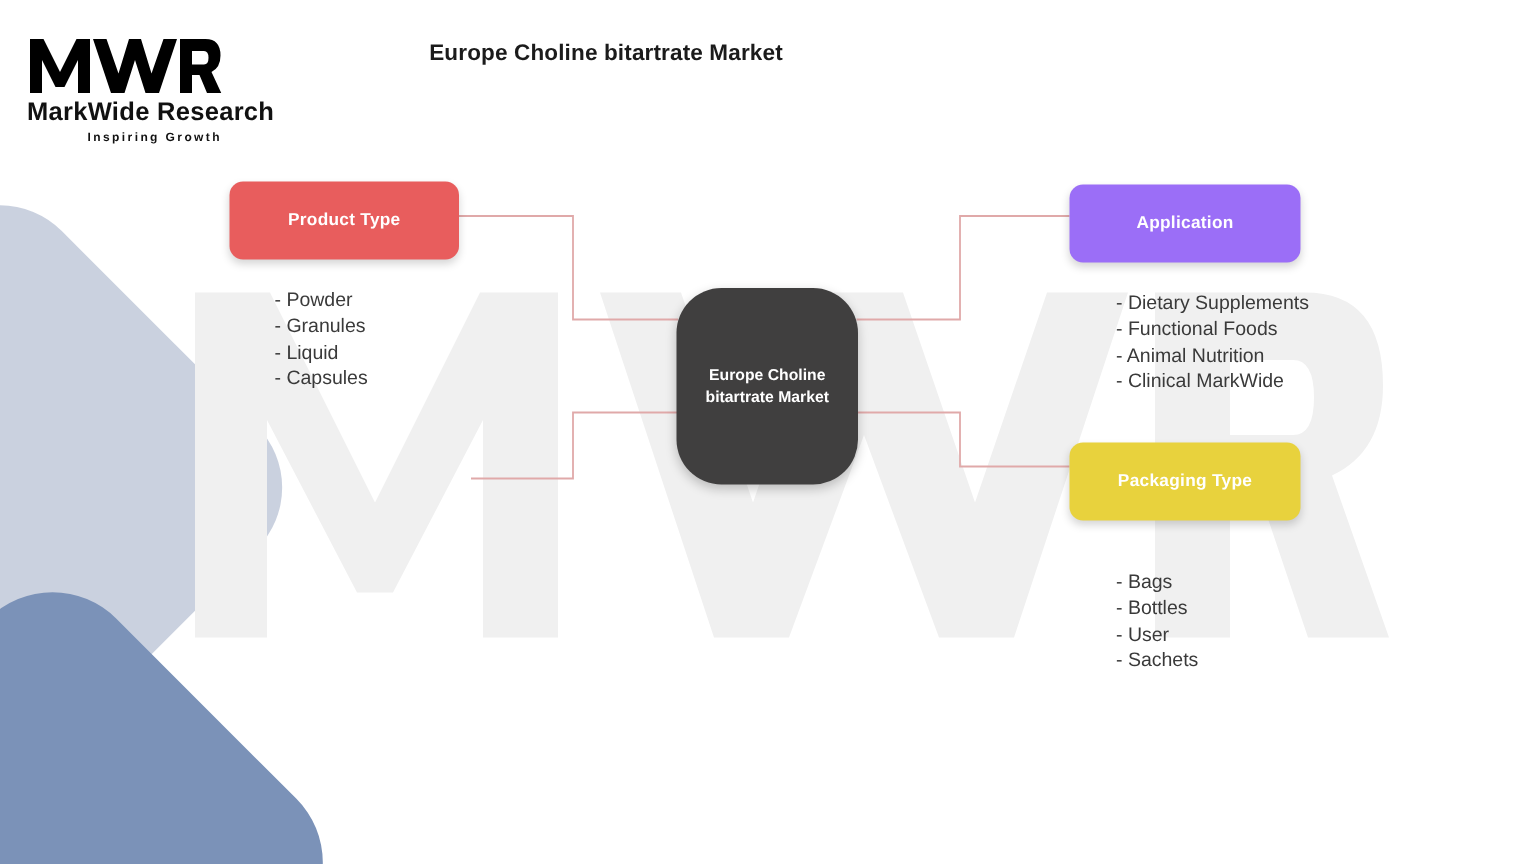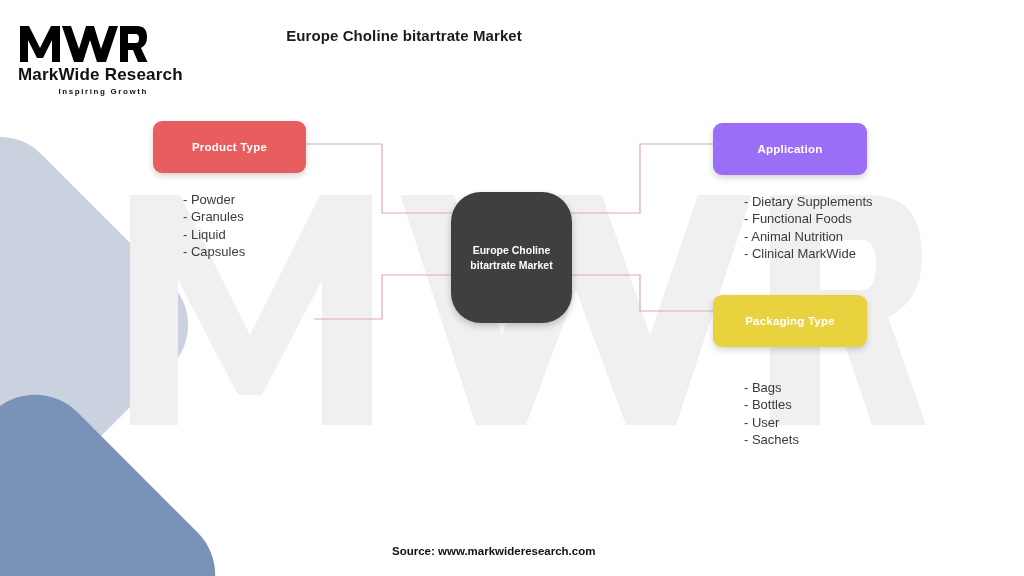--- a/index.html
+++ b/index.html
@@ -279,15 +279,14 @@
       <span class="branch-header-label">Packaging Type</span>
     </div>
     <ul class="branch-list">
       <li>- Bags</li>
       <li>- Bottles</li>
       <li>- User</li>
       <li>- Sachets</li>
     </ul>
   </div>
 
-  <div class="footer-source">Source: www.markwideresearch.com</div>
 
 </div>
 
 </body></html>

